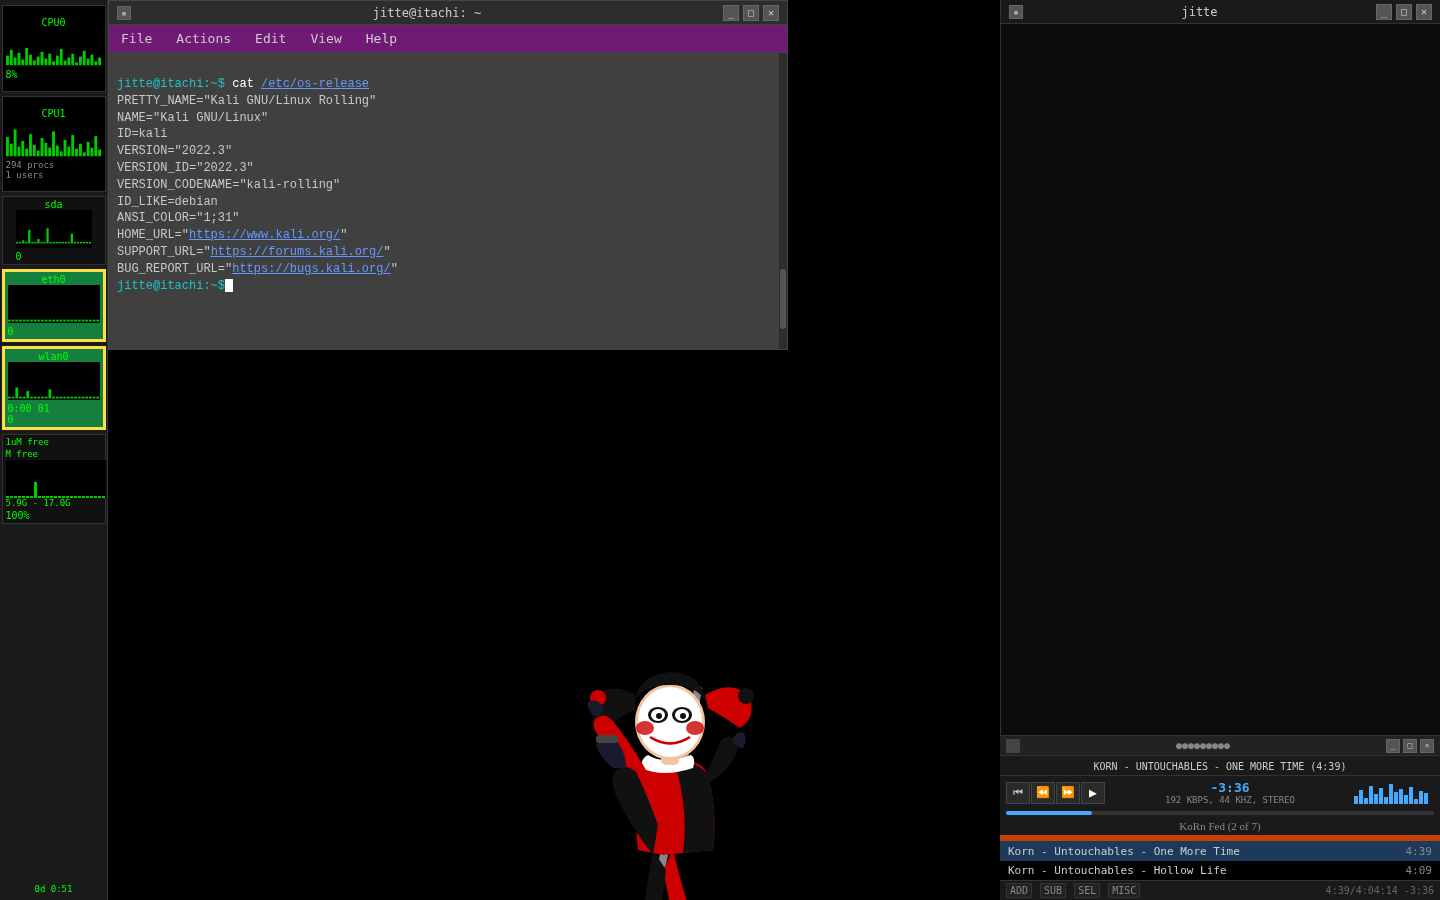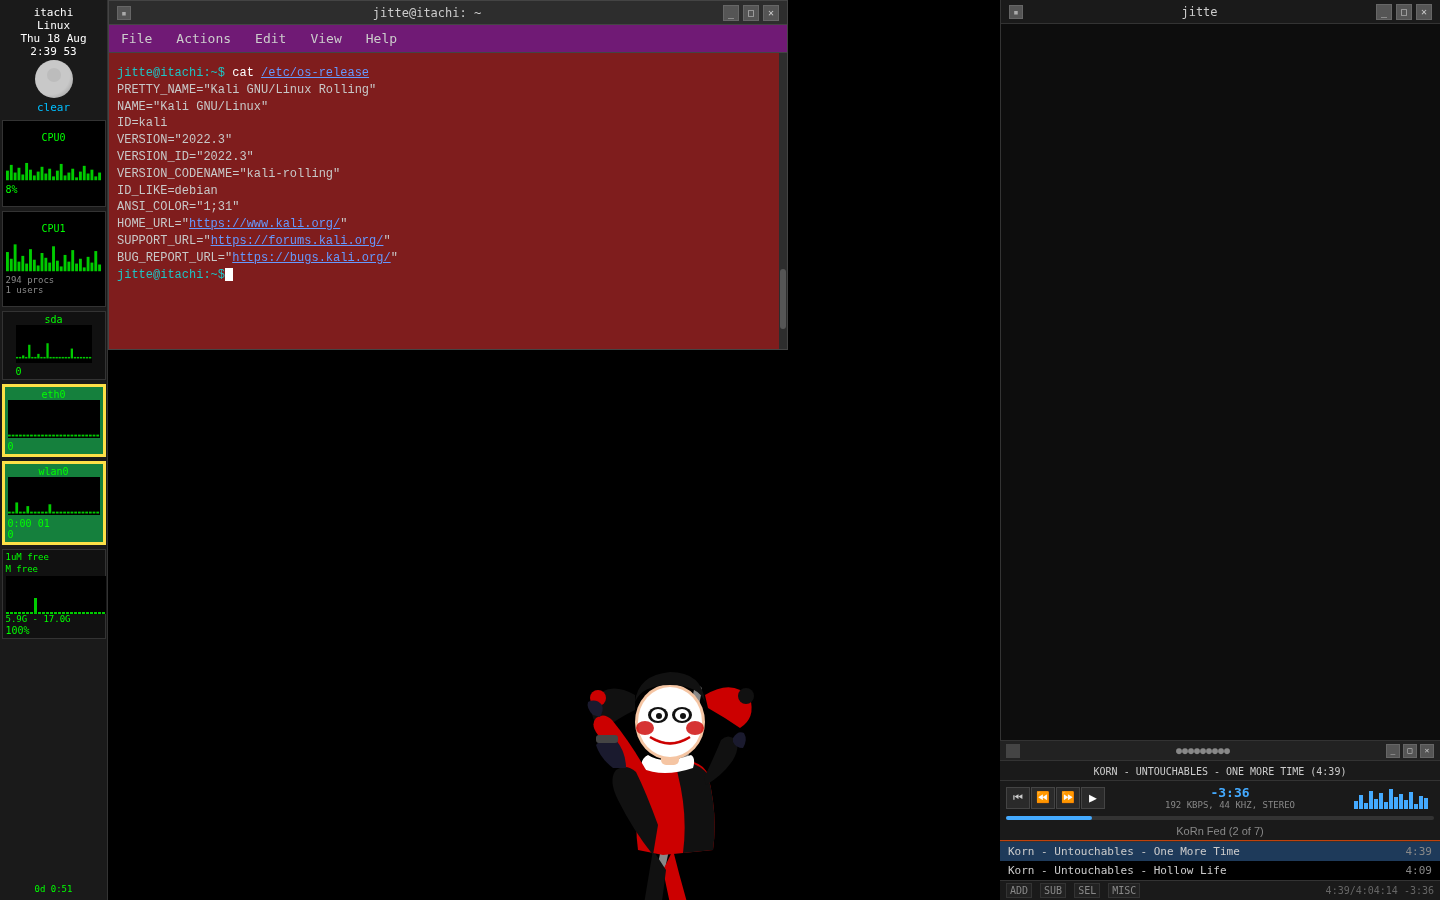--- a/index.html
+++ b/index.html
@@ -203,22 +203,22 @@
 
     .menu-item {
       color: #ccc;
       font-size: 13px;
       cursor: pointer;
       padding: 2px 4px;
     }
 
     .terminal-body {
       flex: 1;
-      background: #7f1d1d;
-      padding: 12px 8px;
+      background: #404040;
+      padding: 23px 8px;
       overflow-y: auto;
       font-family: 'Courier New', monospace;
       font-size: 12px;
       line-height: 1.4;
     }
 
     .term-prompt {
       color: #1ec4c4;
     }
 
@@ -425,24 +425,24 @@
     }
 
     .playlist-area {
       background: #000000;
       border-top: 1px solid #333;
     }
 
     .playlist-header {
       color: #888;
       font-size: 11px;
-      font-family: Liberation Sans, sans-serif;
+      font-family: Liberation Serif, serif;
       padding: 3px 20px;
       text-align: center;
-      border-bottom: 1px solid #c2410c;
+      border-bottom: 6px solid #c2410c;
     }
 
     .playlist-item {
       display: flex;
       justify-content: space-between;
       padding: 3px 8px;
       font-size: 11px;
       font-family: monospace;
       cursor: pointer;
     }
@@ -500,35 +500,20 @@
 
     .uptime-row {
       color: #00ff00;
       font-size: 9px;
     }
   </style>
 </head>
 <body>
 
 <div id="sidebar">
-  <div class="sidebar-top">
-    <div class="hostname">itachi</div>
-    <div class="hostname">Linux</div>
-    <div class="datetime">
-      <span>Thu</span>
-      <span>18</span>
-      <span>Aug</span>
-    </div>
-    <div class="datetime">
-      <span>2:39</span>
-      <span>53</span>
-    </div>
-    <div class="moon-icon"></div>
-    <div class="clear-btn">clear</div>
-  </div>
 
   <div class="graph-block">
     <div class="graph-label">CPU0</div>
     <svg class="bar-graph" viewBox="0 0 100 38">
       <rect x="0" y="28" width="3" height="10" fill="#00cc00"></rect>
       <rect x="4" y="22" width="3" height="16" fill="#00cc00"></rect>
       <rect x="8" y="30" width="3" height="8" fill="#00cc00"></rect>
       <rect x="12" y="25" width="3" height="13" fill="#00cc00"></rect>
       <rect x="16" y="32" width="3" height="6" fill="#00cc00"></rect>
       <rect x="20" y="20" width="3" height="18" fill="#00cc00"></rect>

